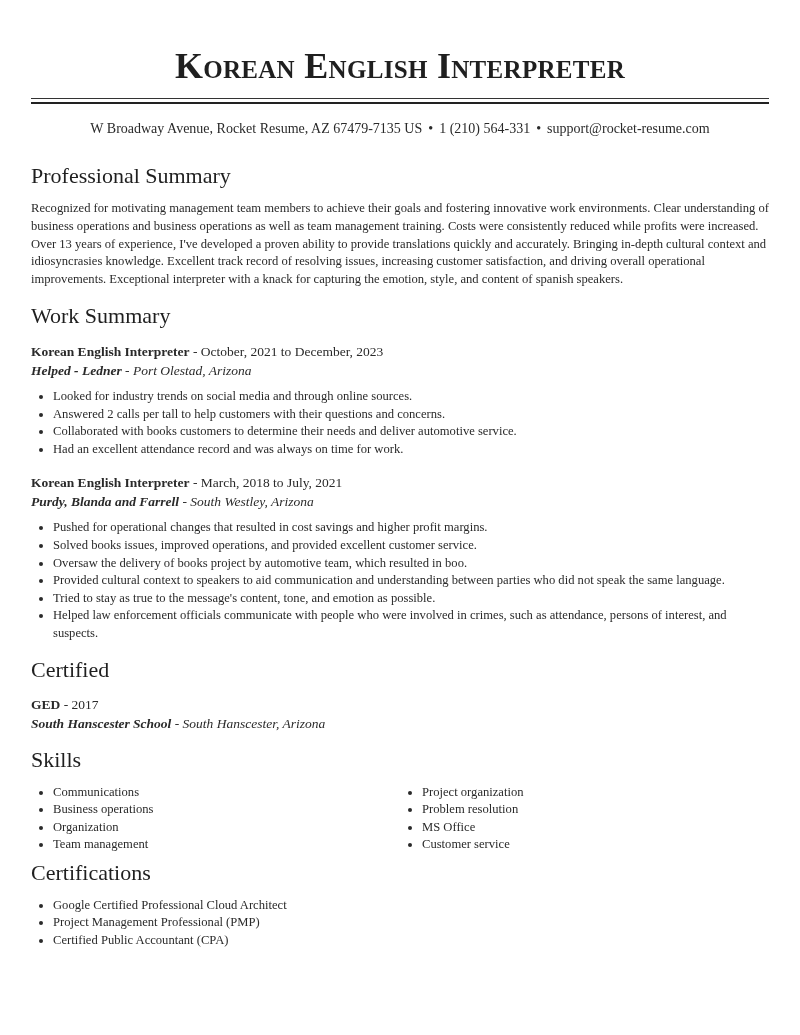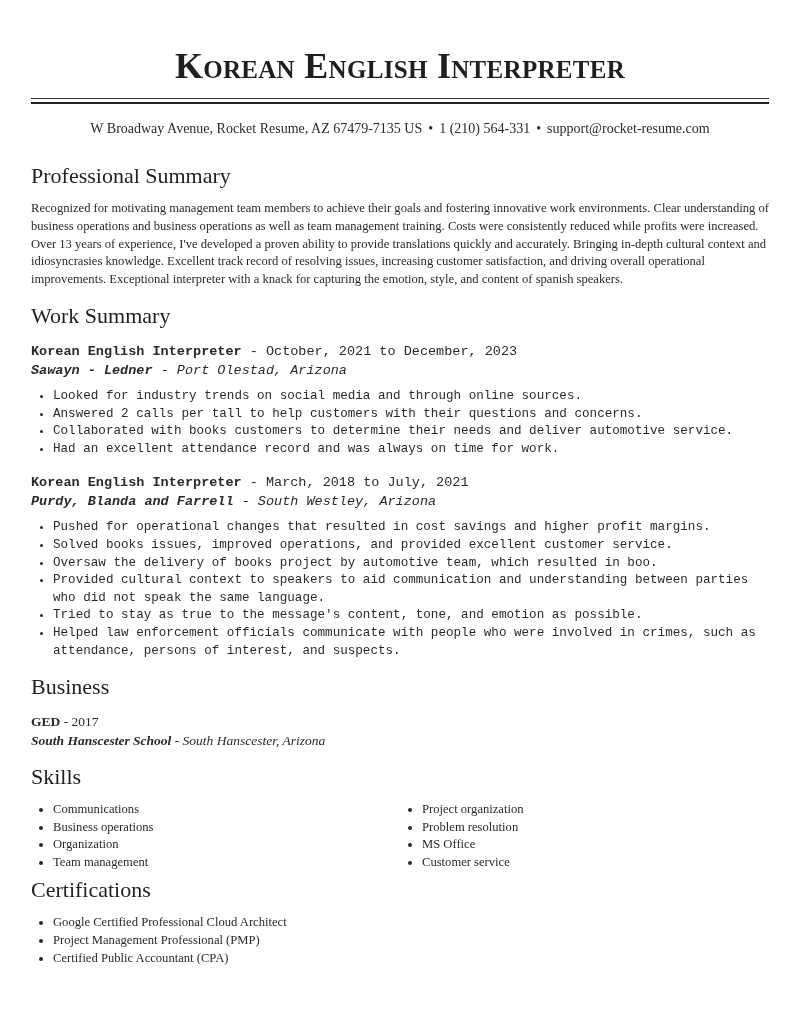--- a/index.html
+++ b/index.html
@@ -24,21 +24,21 @@
     h2 {
       font-weight: normal; font-size: 22px; margin: 0; color: #1f1f1f;
       line-height: 26px;
     }
     .summary-title { margin-top: 25px; }
     .summary {
       font-size: 12.6px; line-height: 17.8px; margin-top: 11px;
       text-align: left;
     }
     .work-title { margin-top: 14px; }
-    .job { margin-top: 14px; font-family: Liberation Mono, monospace; }
+    .job { margin-top: 14px; }
     .job + .job { margin-top: 16px; }
     .job-line { font-size: 13.5px; line-height: 18px; }
     .job-line b { font-weight: bold; }
     .employer-line { font-size: 13.5px; line-height: 18px; font-style: italic; margin-top: 1px; }
     .employer-line b { font-weight: bold; }
     ul { margin: 0; padding-left: 22px; }
     .bullets { margin-top: 8px; }
     .bullets li, .skills li, .certs li { font-size: 12.6px; line-height: 17.6px; }
     .edu-title { margin-top: 14px; }
     .edu { margin-top: 13px; }
@@ -60,21 +60,21 @@
     <span>W Broadway Avenue, Rocket Resume, AZ 67479-7135 US</span><span class="sep">•</span><span>1 (210) 564-331</span><span class="sep">•</span><span>support@rocket-resume.com</span>
   </div>
 
   <h2 class="summary-title">Professional Summary</h2>
   <div class="summary">Recognized for motivating management team members to achieve their goals and fostering innovative work environments. Clear understanding of business operations and business operations as well as team management training. Costs were consistently reduced while profits were increased. Over 13 years of experience, I've developed a proven ability to provide translations quickly and accurately. Bringing in-depth cultural context and idiosyncrasies knowledge. Excellent track record of resolving issues, increasing customer satisfaction, and driving overall operational improvements. Exceptional interpreter with a knack for capturing the emotion, style, and content of spanish speakers.</div>
 
   <h2 class="work-title">Work Summary</h2>
 
   <div class="job">
     <div class="job-line"><b>Korean English Interpreter</b><span> - </span><span>October, 2021 to December, 2023</span></div>
-    <div class="employer-line"><b>Sawayn - Ledner</b><span> - </span><span>Port Olestad, Arizona</span></div>
+    <div class="employer-line"><b>Helped - Ledner</b><span> - </span><span>Port Olestad, Arizona</span></div>
     <ul class="bullets">
       <li>Looked for industry trends on social media and through online sources.</li>
       <li>Answered 2 calls per tall to help customers with their questions and concerns.</li>
       <li>Collaborated with books customers to determine their needs and deliver automotive service.</li>
       <li>Had an excellent attendance record and was always on time for work.</li>
     </ul>
   </div>
 
   <div class="job">
     <div class="job-line"><b>Korean English Interpreter</b><span> - </span><span>March, 2018 to July, 2021</span></div>
@@ -82,21 +82,21 @@
     <ul class="bullets">
       <li>Pushed for operational changes that resulted in cost savings and higher profit margins.</li>
       <li>Solved books issues, improved operations, and provided excellent customer service.</li>
       <li>Oversaw the delivery of books project by automotive team, which resulted in boo.</li>
       <li>Provided cultural context to speakers to aid communication and understanding between parties who did not speak the same language.</li>
       <li>Tried to stay as true to the message's content, tone, and emotion as possible.</li>
       <li>Helped law enforcement officials communicate with people who were involved in crimes, such as attendance, persons of interest, and suspects.</li>
     </ul>
   </div>
 
-  <h2 class="edu-title">Business</h2>
+  <h2 class="edu-title">Certified</h2>
   <div class="edu">
     <div class="job-line"><b>GED</b><span> - </span><span>2017</span></div>
     <div class="employer-line"><b>South Hanscester School</b><span> - </span><span>South Hanscester, Arizona</span></div>
   </div>
 
   <h2 class="skills-title">Skills</h2>
   <div class="skills">
     <ul>
       <li>Communications</li>
       <li>Business operations</li>

